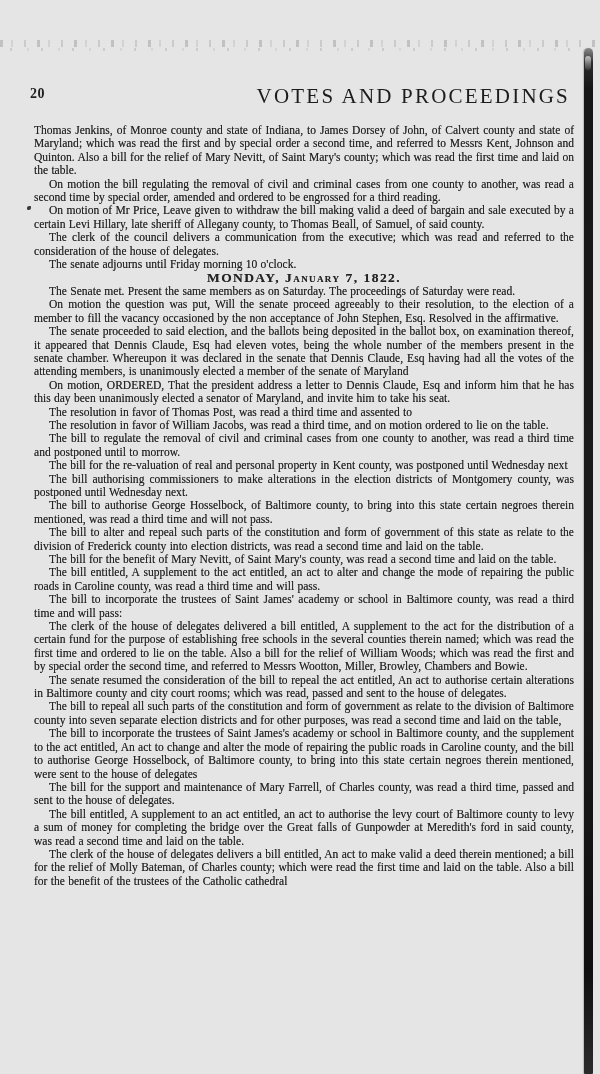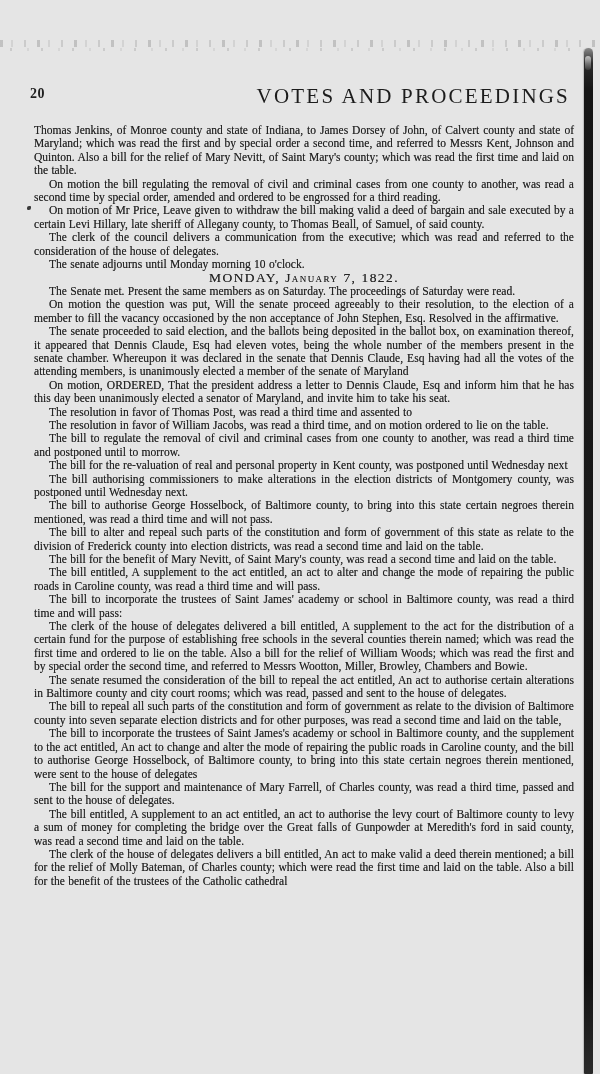--- a/index.html
+++ b/index.html
@@ -74,21 +74,21 @@
     line-height: 13.4px;
     text-align: justify;
     color: #242424;
     text-shadow: 0 0 0.35px rgba(20,20,20,0.55);
     word-spacing: 0.4px;
   }
   .content p { margin: 0; text-indent: 15px; }
   .content p.continuation { text-indent: 0; }
   .date-heading {
     text-align: center;
-    font-weight: normal;
+    font-weight: bold;
     font-variant: small-caps;
     font-size: 13.5px;
     letter-spacing: 1.4px;
     margin: 3px 0 3px 0;
     text-indent: 0 !important;
   }
 </style>
 </head>
 <body>
 
@@ -102,21 +102,21 @@
   <div class="header">
     <span class="page-number">20</span>
     <div class="running-title">VOTES AND PROCEEDINGS</div>
   </div>
 
   <div class="content">
     <p class="continuation">Thomas Jenkins, of Monroe county and state of Indiana, to James Dorsey of John, of Calvert county and state of Maryland; which was read the first and by special order a second time, and referred to Messrs Kent, Johnson and Quinton.  Also a bill for the relief of Mary Nevitt, of Saint Mary's county; which was read the first time and laid on the table.</p>
     <p>On motion the bill regulating the removal of civil and criminal cases from one county to another, was read a second time by special order, amended and ordered to be engrossed for a third reading.</p>
     <p>On motion of Mr Price, Leave given to withdraw the bill making valid a deed of bargain and sale executed by a certain Levi Hillary, late sheriff of Allegany county, to Thomas Beall, of Samuel, of said county.</p>
     <p>The clerk of the council delivers a communication from the executive; which was read and referred to the consideration of the house of delegates.</p>
-    <p>The senate adjourns until Monday morning 10 o'clock.</p>
+    <p>The senate adjourns until Friday morning 10 o'clock.</p>
 
     <p class="date-heading">MONDAY, January 7, 1822.</p>
 
     <p>The Senate met.  Present the same members as on Saturday.  The proceedings of Saturday were read.</p>
     <p>On motion the question was put, Will the senate proceed agreeably to their resolution, to the election of a member to fill the vacancy occasioned by the non acceptance of John Stephen, Esq. Resolved in the affirmative.</p>
     <p>The senate proceeded to said election, and the ballots being deposited in the ballot box, on examination thereof, it appeared that Dennis Claude, Esq had eleven votes, being the whole number of the members present in the senate chamber.  Whereupon it was declared in the senate that Dennis Claude, Esq having had all the votes of the attending members, is unanimously elected a member of the senate of Maryland</p>
     <p>On motion, ORDERED, That the president address a letter to Dennis Claude, Esq and inform him that he has this day been unanimously elected a senator of Maryland, and invite him to take his seat.</p>
     <p>The resolution in favor of Thomas Post, was read a third time and assented to</p>
     <p>The resolution in favor of William Jacobs, was read a third time, and on motion ordered to lie on the table.</p>
     <p>The bill to regulate the removal of civil and criminal cases from one county to another, was read a third time and postponed until to morrow.</p>

